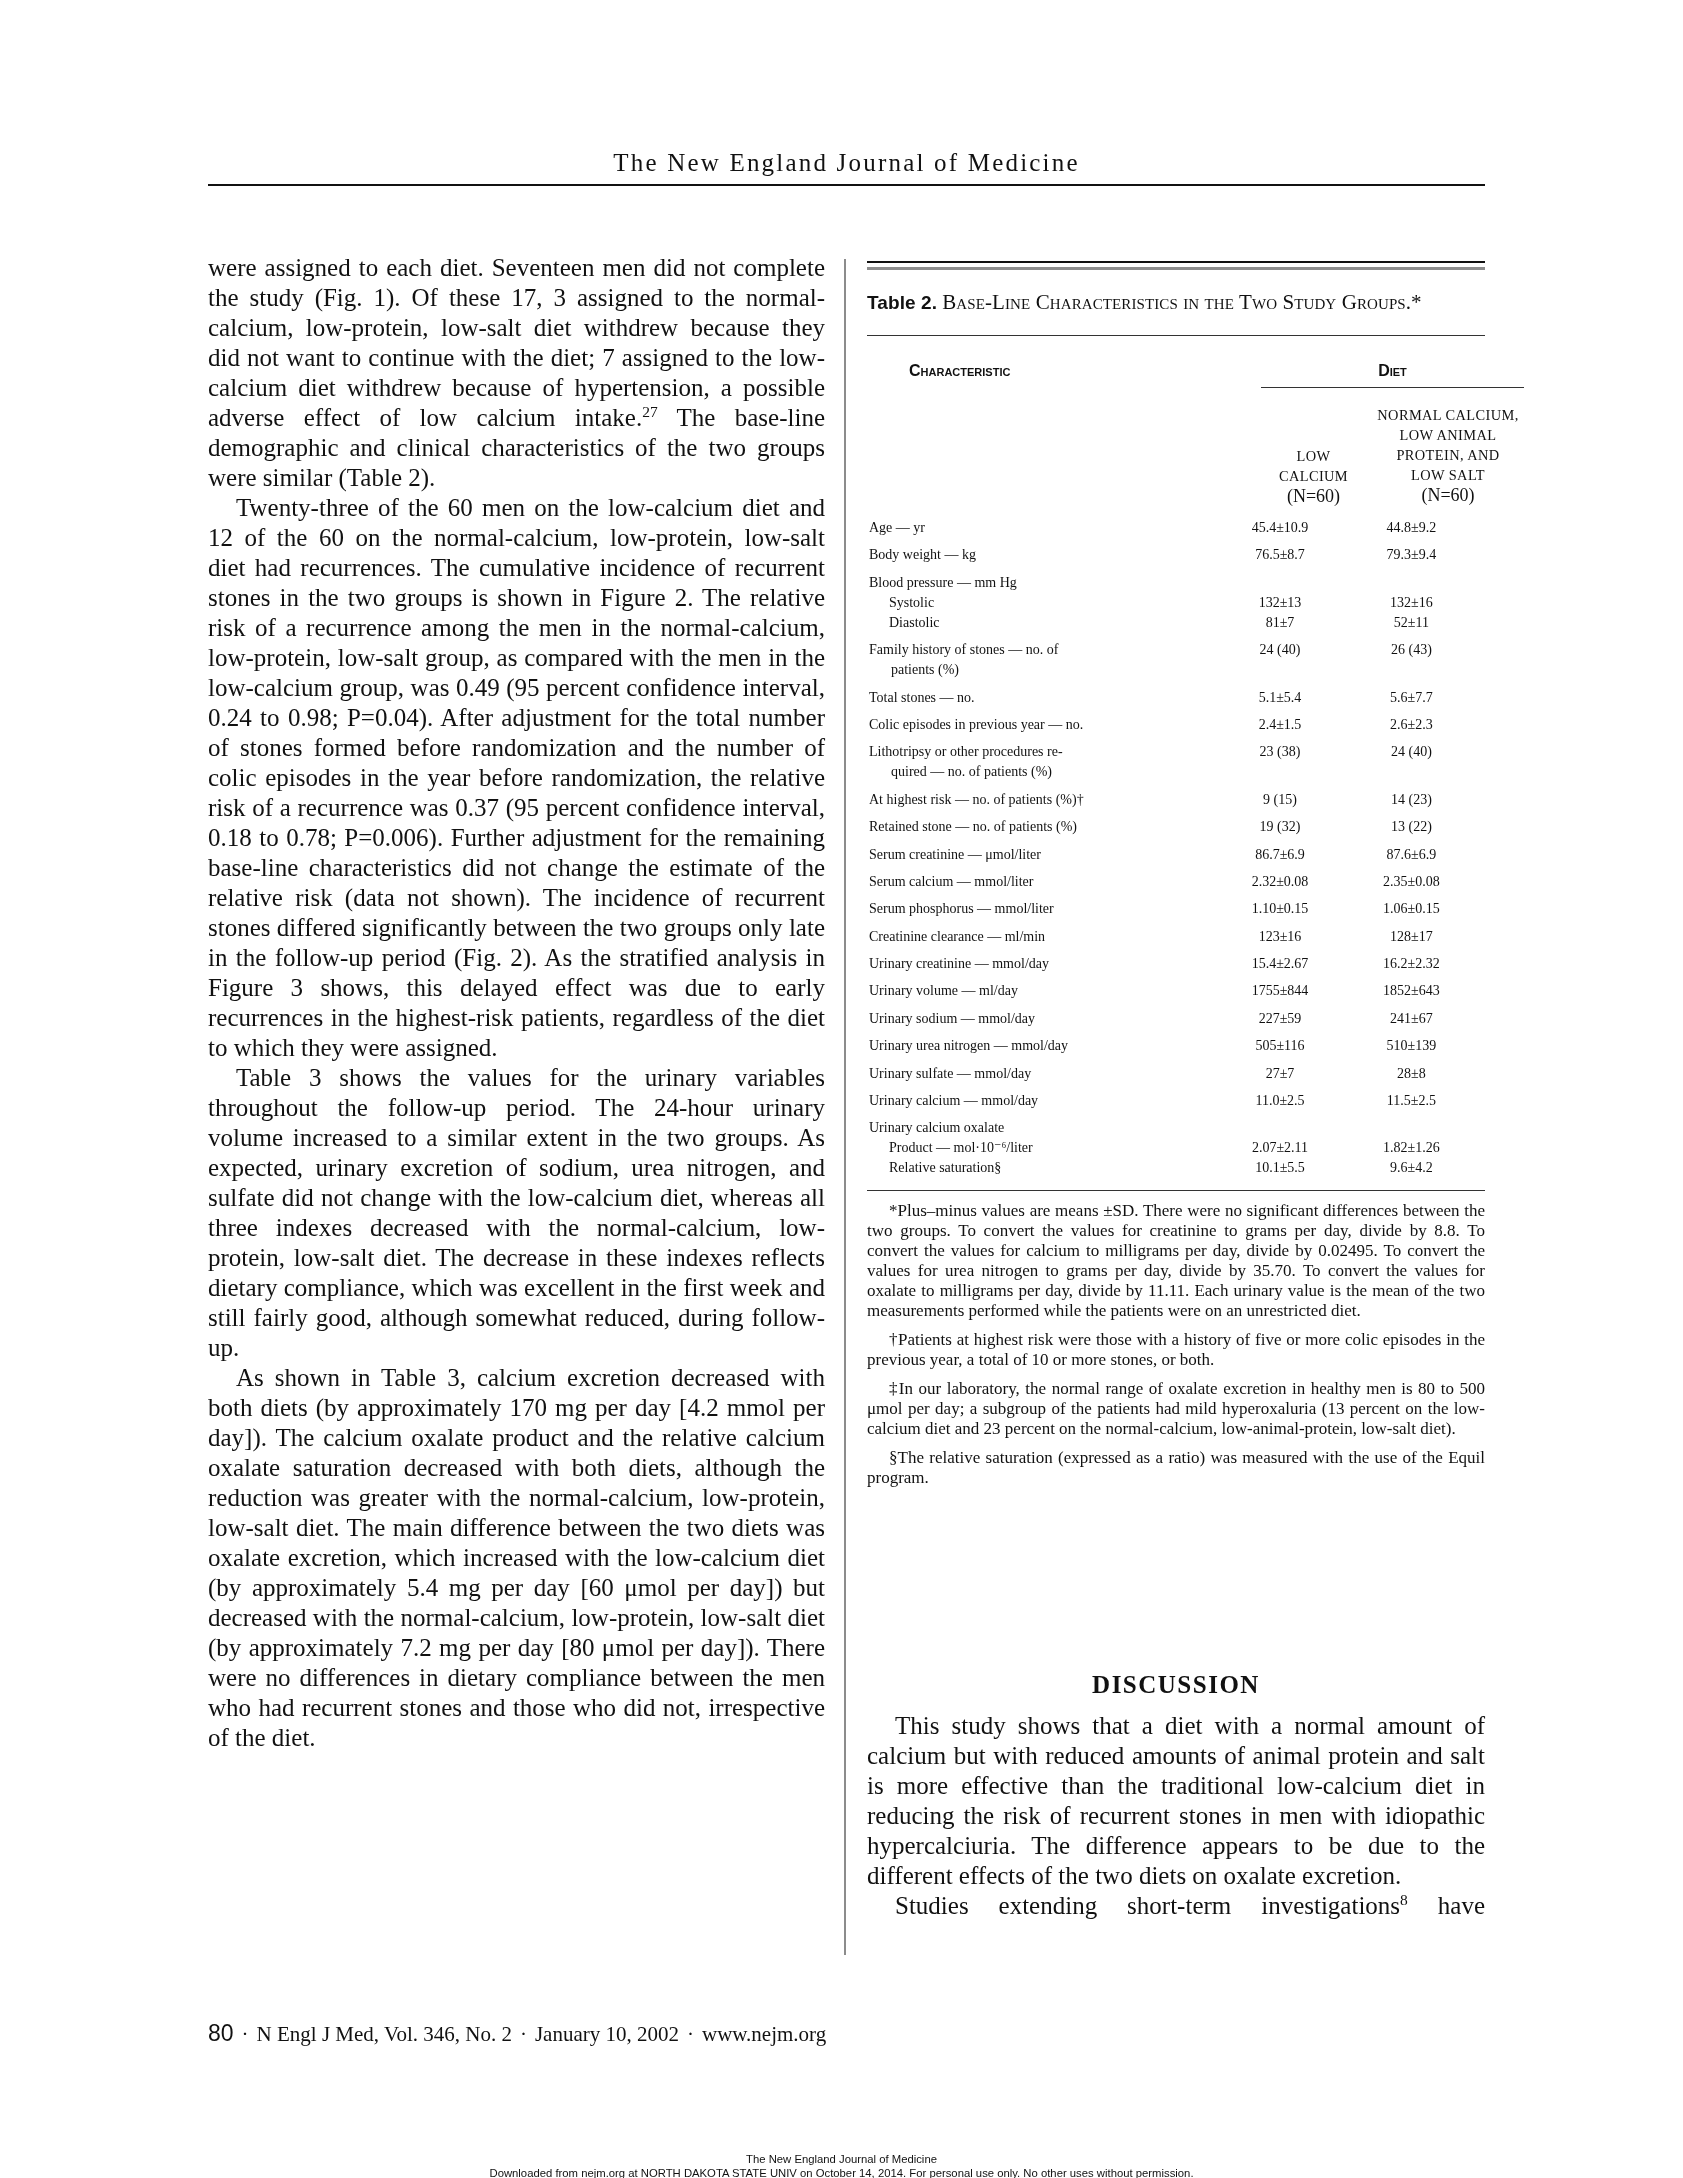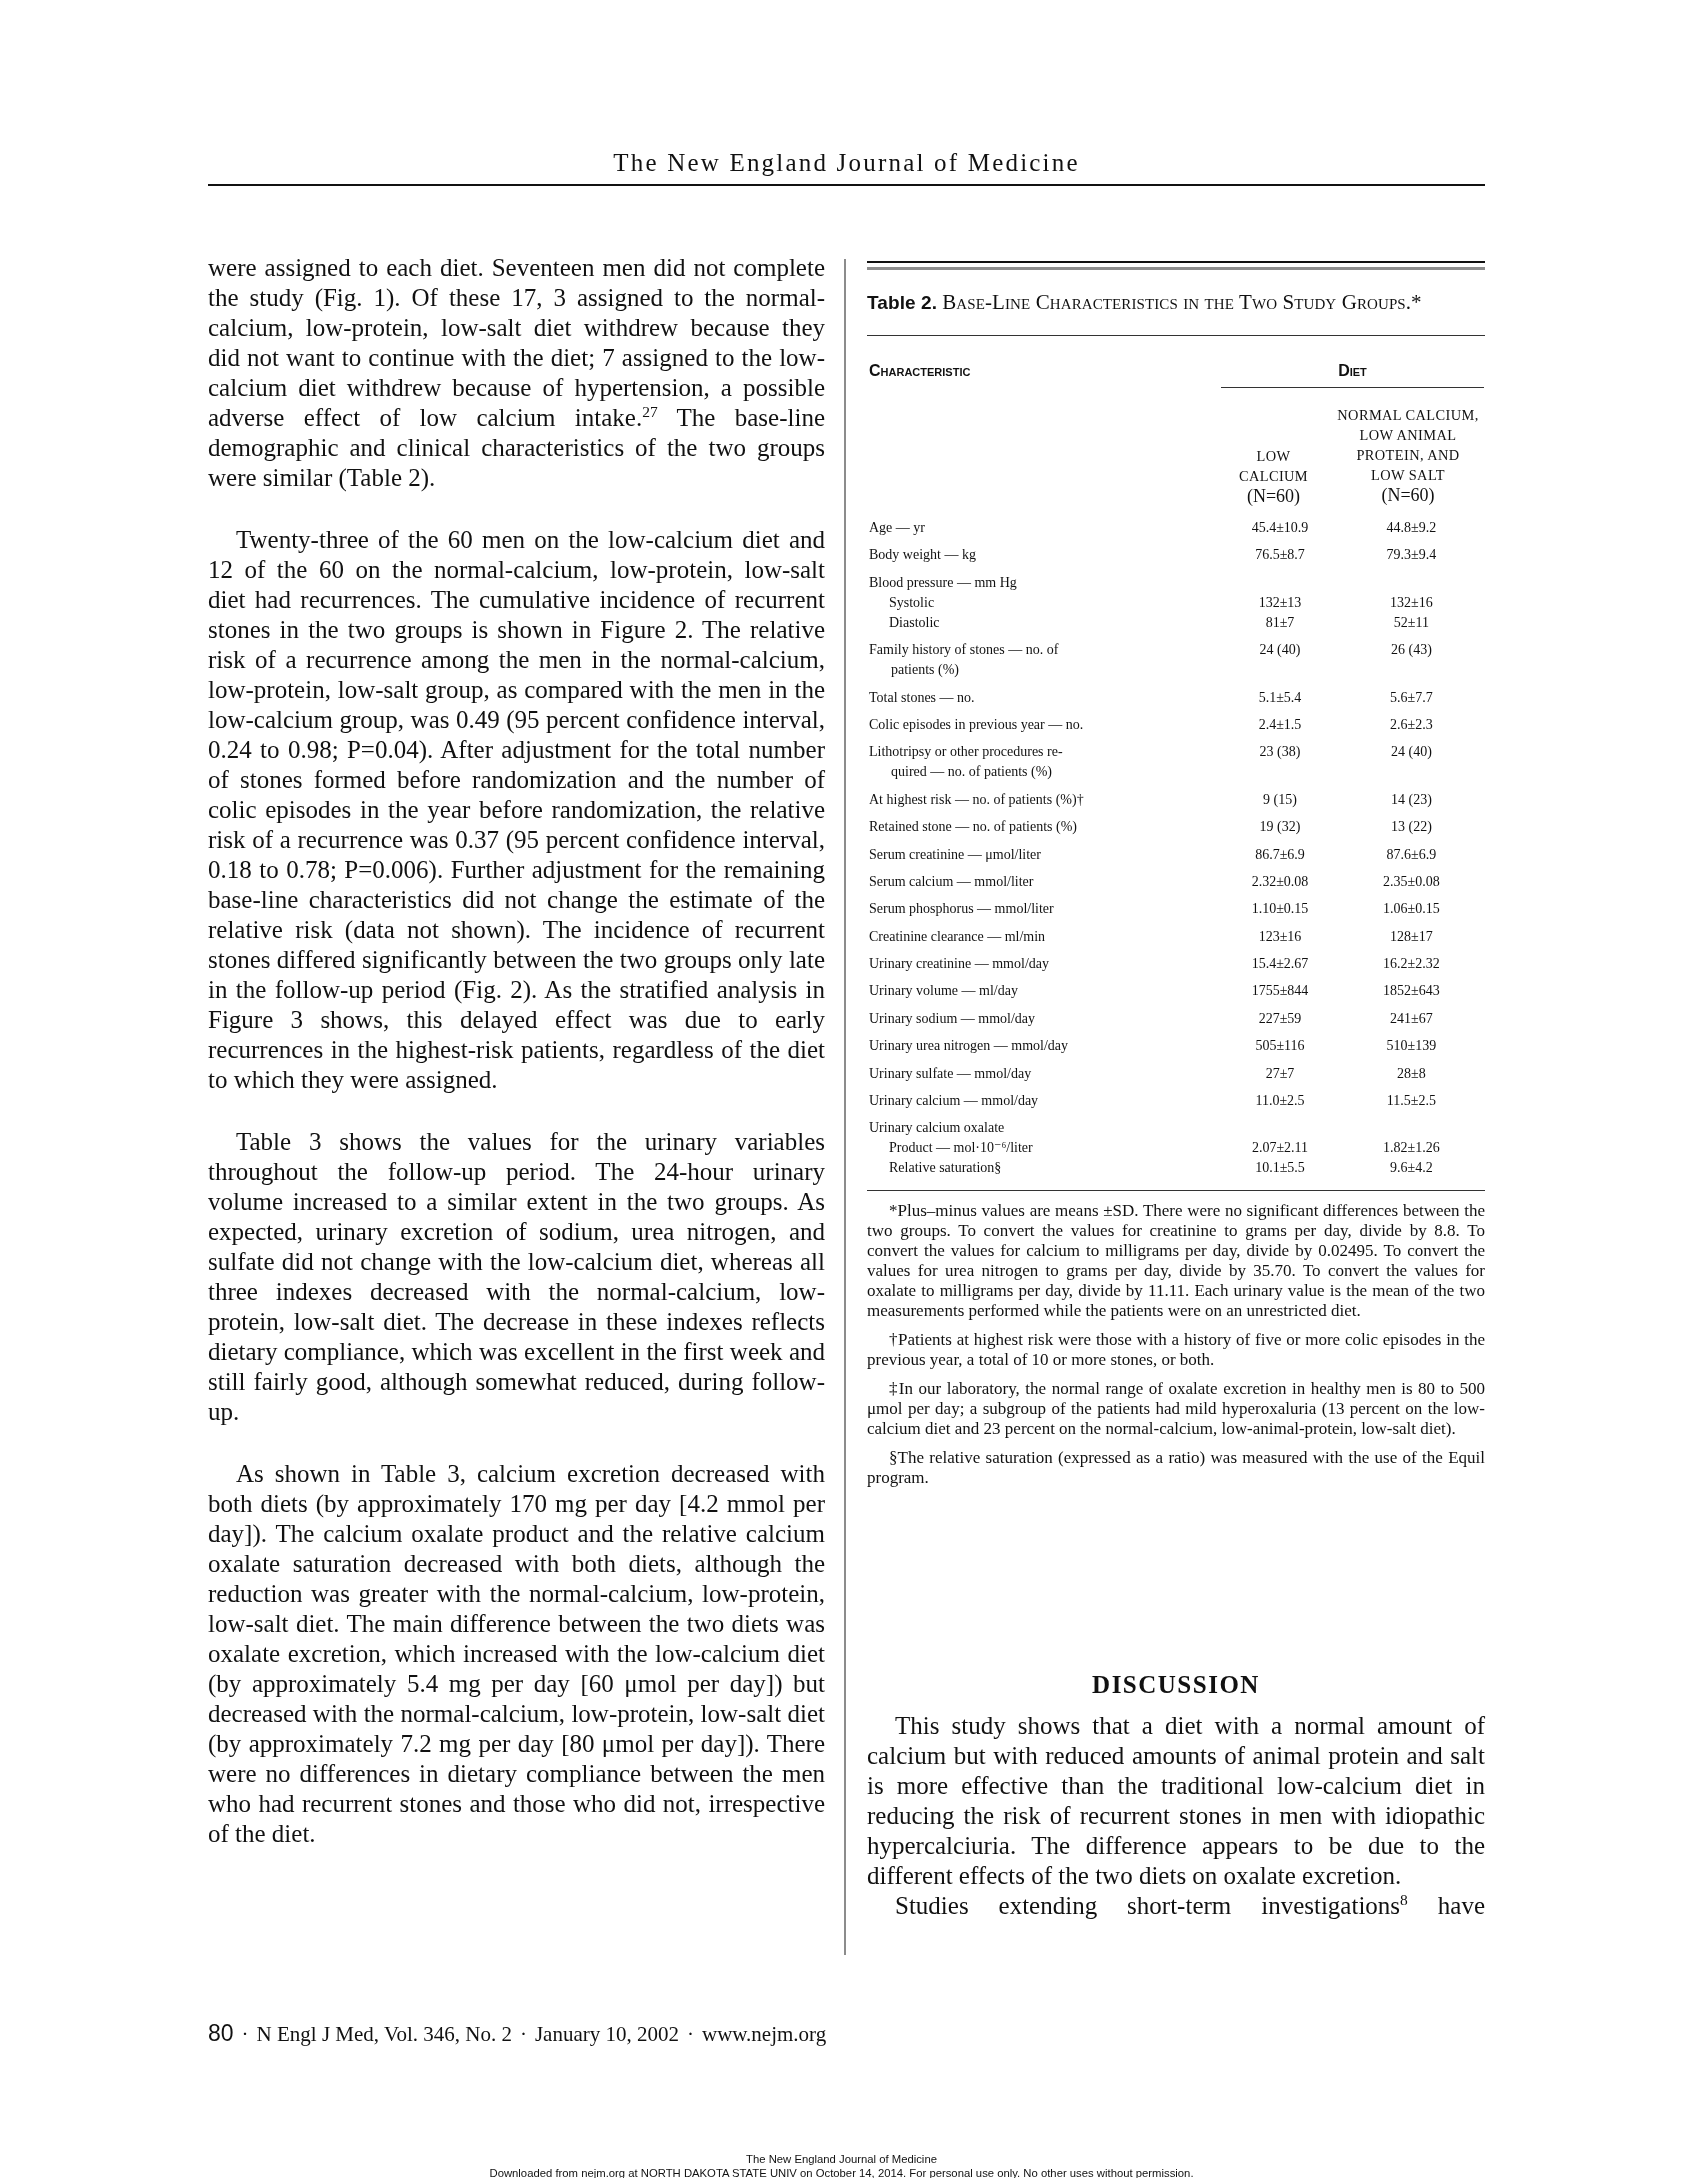--- a/index.html
+++ b/index.html
@@ -9,36 +9,36 @@
 
   
   #running-head { left:208px; top:149px; width:1277px; text-align:center;
     font-size:25px; letter-spacing:2.2px; color:#111; }
   #head-rule { left:208px; top:184px; width:1277px; height:0; border-top:2px solid #111; }
 
   
   #left-col { left:208px; top:253px; width:617px; font-size:25px; line-height:30px;
     text-align:justify; hyphens:manual; }
   #left-col p { margin:0; text-indent:0; }
-  #left-col p.ind { text-indent:28px;margin-top:32px; }
+  #left-col p.ind { text-indent:28px; }
 
   
   #col-rule { left:844px; top:259px; width:0; height:1696px; border-left:2px solid #8c8c8c; }
 
   
   #table-block { left:867px; top:261px; width:618px; }
   .rule-thick { border-top:2px solid #111; }
   .rule-gray { border-top:3px solid #8e8e8e; }
   .rule-thin { border-top:1.5px solid #333; }
   #table-title { font-size:20px; margin-top:20px; letter-spacing:0.1px; white-space:nowrap; }
   #table-title .tnum { font-family:"Liberation Sans","DejaVu Sans",sans-serif; font-weight:bold; font-size:19px; }
   #table-title .tcap { font-variant:small-caps; font-size:21px; }
   .sc-sans { font-family:"Liberation Sans","DejaVu Sans",sans-serif; font-weight:bold; font-variant:small-caps; font-size:16px; }
 
-  #thead { position:relative; height:168px; }
+  #thead { position:relative; height:168px;margin-left:40px; }
   #th-char { position:absolute; left:2px; top:26px; }
   #th-diet { position:absolute; left:354px; width:263px; top:26px; text-align:center; }
   #th-diet-rule { position:absolute; left:354px; width:263px; top:51px; border-top:1.5px solid #333; }
   .colhead { position:absolute; text-align:center; font-size:14.4px; line-height:20px; letter-spacing:0.4px; }
   #th-low { left:348px; width:117px; top:110px; }
   #th-norm { left:465px; width:152px; top:69px; }
   .nsz { font-size:18px; letter-spacing:0; }
 
   table#t2 { border-collapse:collapse; width:618px; font-size:14px; line-height:20px; margin-top:14px; }
   #t2 td { padding:0; vertical-align:top; }

